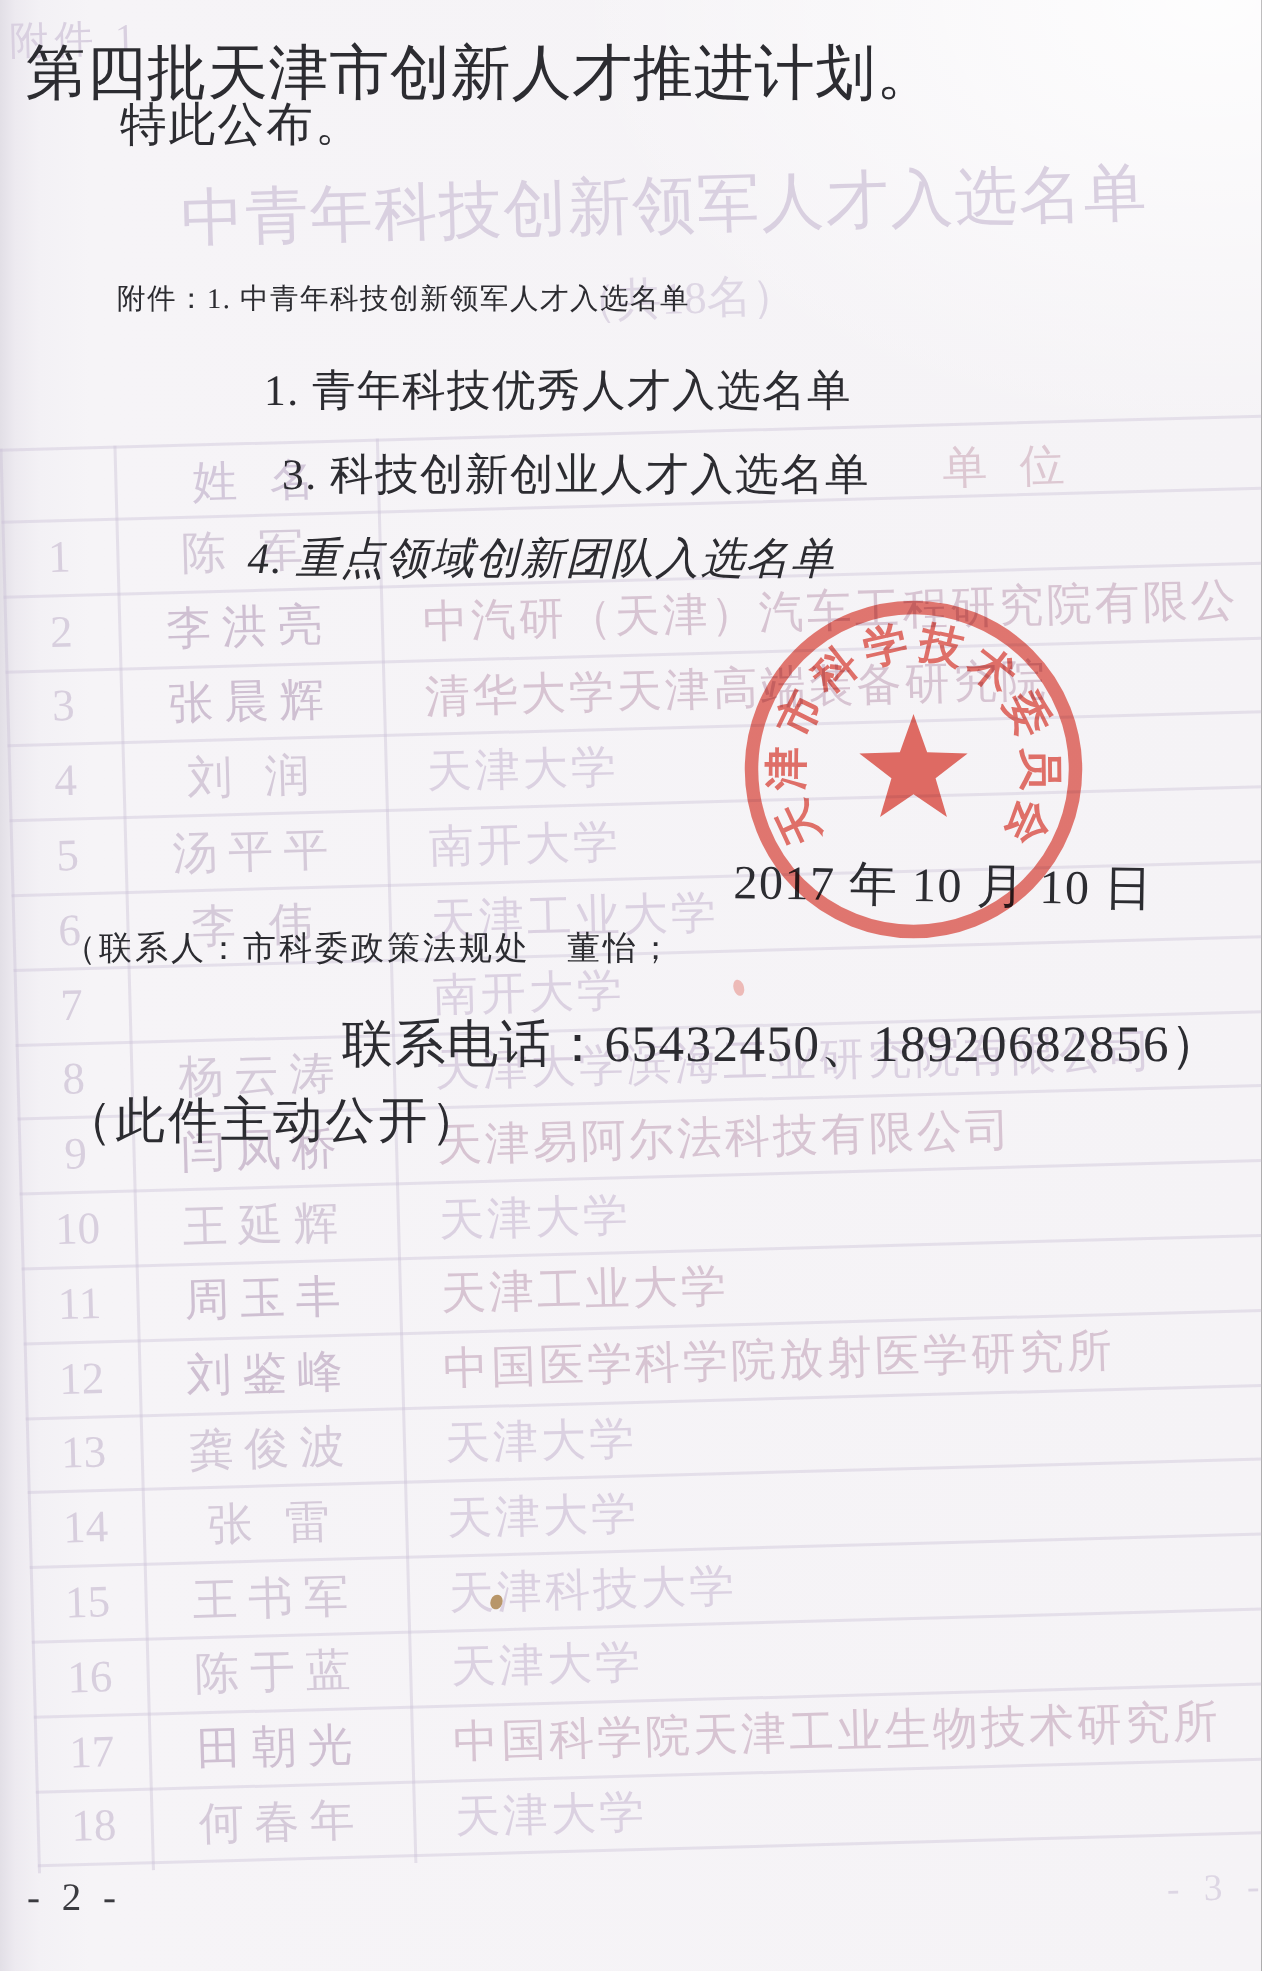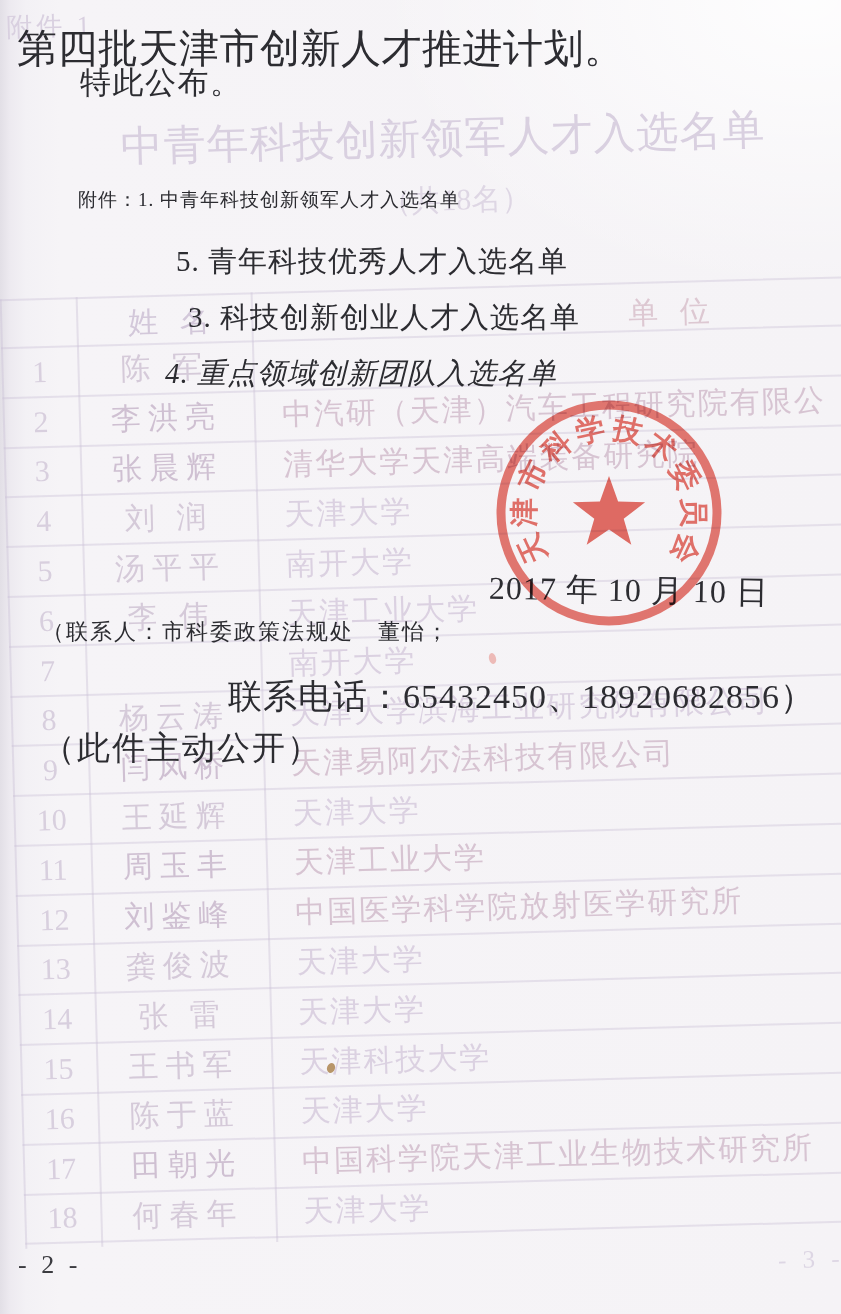--- a/index.html
+++ b/index.html
@@ -151,21 +151,21 @@
     <div class="t" style="left:764px;top:1256px;font-size:25px;letter-spacing:5px;color:#ddd6e4;">- 3 -</div>
   </div>
 
   <div class="content">
     <div class="t" style="left:17px;top:27px;font-size:40px;letter-spacing:0.5px;">第四批天津市创新人才推进计划。</div>
     <div class="t" style="left:80px;top:66px;font-size:31px;letter-spacing:1.5px;">特此公布。</div>
 
     <div class="t" style="left:78px;top:189px;font-size:19px;">
       <span>附件：</span><span>1. 中青年科技创新领军人才入选名单</span>
     </div>
-    <div class="t" style="left:176px;top:245px;font-size:29px;">5. 青年科技优秀人才入选名单</div>
+    <div class="t" style="left:176px;top:245px;font-size:29px;">1. 青年科技优秀人才入选名单</div>
     <div class="t" style="left:188px;top:301px;font-size:29px;">3. 科技创新创业人才入选名单</div>
     <div class="t" style="left:165px;top:357px;font-size:29px;font-style:italic;">4. 重点领域创新团队入选名单</div>
 
     <div class="t" style="left:489px;top:573px;font-size:32px;transform:rotate(0.9deg);">2017 年 10 月 10 日</div>
 
     <div class="t" style="left:42px;top:620px;font-size:22px;letter-spacing:2px;">（联系人：市科委政策法规处　董怡；</div>
     <div class="t" style="left:228px;top:678px;font-size:34px;letter-spacing:1px;">联系电话：65432450、18920682856）</div>
     <div class="t" style="left:42px;top:730px;font-size:33px;letter-spacing:2px;">（此件主动公开）</div>
 
     <div class="t" style="left:18px;top:1250px;font-size:26px;letter-spacing:4px;color:#3b3b40;">- 2 -</div>

